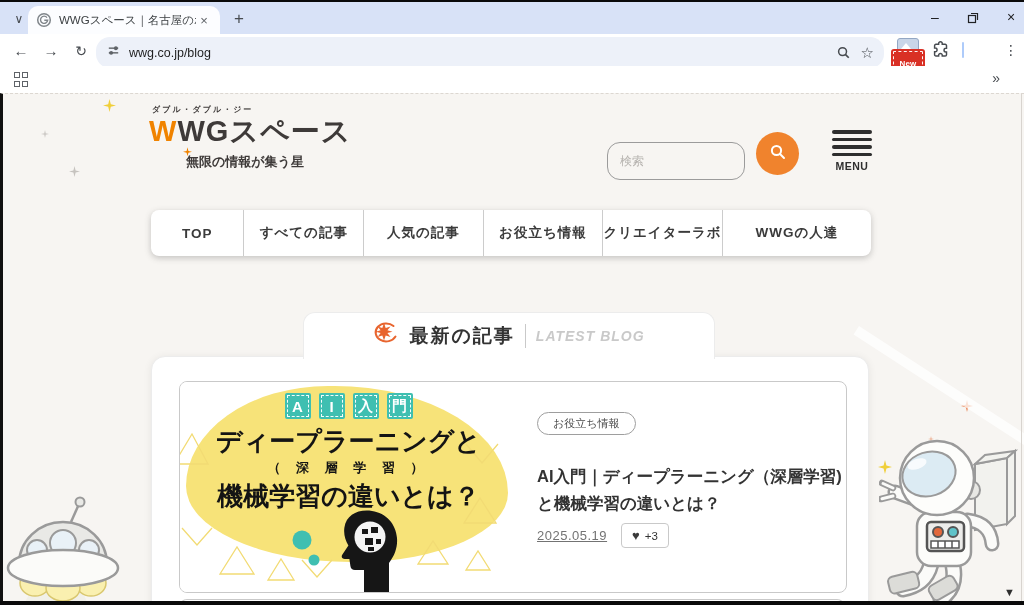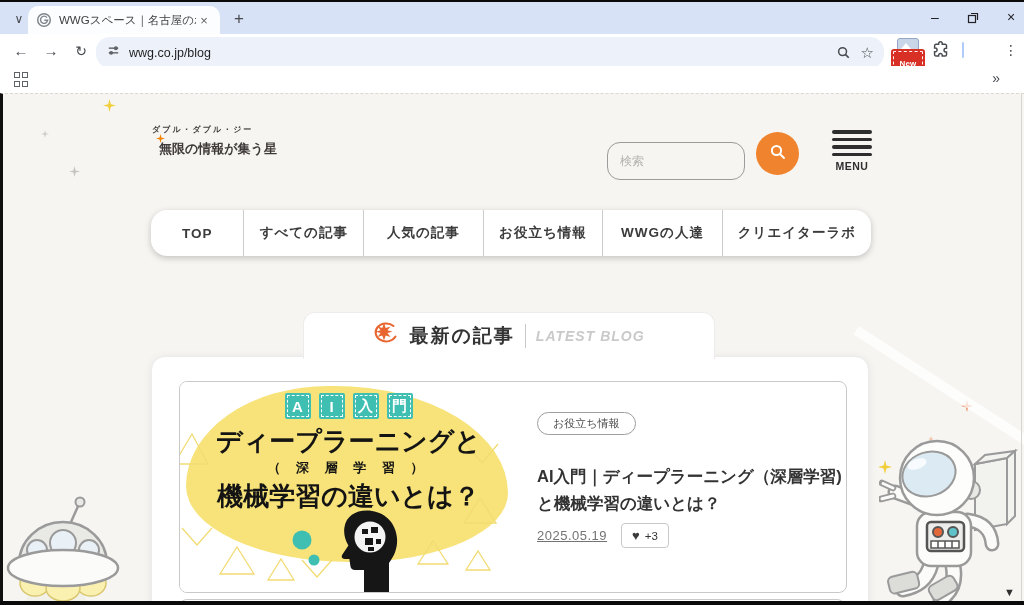--- a/index.html
+++ b/index.html
@@ -44,37 +44,37 @@
   .apps i{width:6px;height:6px;border:1.6px solid #5f6368;box-sizing:border-box;display:block;}
   .bovf{position:absolute;right:24px;top:4px;color:#474b50;font-size:14px;}
 
   
   .page{position:absolute;left:0;right:0;top:91px;bottom:0;background:#f7f5f2;overflow:hidden;
         border-top:1px dashed #dcd7d1;border-left:3px solid #101010;}
   .page:after{content:"";position:absolute;right:2px;top:0;bottom:0;width:1px;background:#d8d4cf;}
   .sp{position:absolute;clip-path:polygon(50% 0,60% 40%,100% 50%,60% 60%,50% 100%,40% 60%,0 50%,40% 40%);}
   .diag{position:absolute;background:rgba(255,255,255,.75);transform-origin:left top;}
 
-  .logo{position:absolute;left:146px;top:30px;}
+  .logo{position:absolute;left:146px;top:10px;}
   .furi{font-size:8px;letter-spacing:2px;color:#3e3a39;margin-left:3px;font-weight:bold;}
   .logotext{font-size:29px;font-weight:bold;color:#3e3a39;letter-spacing:1px;line-height:1.15;}
   .logotext .w{color:#f08300;}
-  .tagline{position:relative;font-size:13px;font-weight:bold;color:#3e3a39;margin:5px 0 0 10px;}
+  .tagline{position:relative;font-size:13px;font-weight:bold;color:#3e3a39;margin:5px 0 0 37px;}
   .tagline .tstar{position:absolute;left:-3px;top:-6px;width:9px;height:9px;background:#f08300;}
 
   .search{position:absolute;left:604px;top:48px;width:138px;height:38px;border:1px solid #9b9b9b;border-radius:13px;
           background:transparent;padding:0 12px;font-size:12px;color:#333;outline:none;box-sizing:border-box;}
   .search::placeholder{color:#b5b2ae;}
   .searchbtn{position:absolute;left:753px;top:38px;width:43px;height:43px;border-radius:50%;background:#f0832d;
              border:none;display:flex;align-items:center;justify-content:center;padding:0;}
   .menu{position:absolute;left:829px;top:36px;width:40px;text-align:center;cursor:pointer;}
   .menu .bar{height:3.5px;background:#2e2e2e;border-radius:2px;margin-bottom:4px;}
   .menu .mlabel{font-size:10.5px;font-weight:bold;color:#2e2e2e;letter-spacing:.5px;margin-top:2px;}
 
-  .mainnav{position:absolute;left:148px;top:116px;width:720px;height:46px;background:#fff;border-radius:16px;
+  .mainnav{position:absolute;left:148px;top:116px;width:720px;height:46px;background:#fff;border-radius:8px;
            box-shadow:0 2px 6px rgba(60,60,60,.28);display:flex;align-items:stretch;overflow:hidden;}
   .mainnav .item{flex:1;display:flex;align-items:center;justify-content:center;font-weight:bold;font-size:13.5px;
                  color:#3b3b3b;border-left:1px solid #ccc;letter-spacing:1px;}
   .mainnav .item:first-child{border-left:none;flex:.78;}
   .mainnav .item:last-child{flex:1.25;}
 
   .sectiontab{position:absolute;left:300px;top:218px;width:410px;height:46px;background:#fff;
               border:1px solid #ececec;border-bottom:none;border-radius:12px 12px 0 0;z-index:3;
               display:flex;align-items:center;justify-content:center;gap:10px;}
   .sectiontab .ttl{font-size:19px;font-weight:bold;color:#333;letter-spacing:2px;}
@@ -195,20 +195,21 @@
     <span class="sp" style="left:100px;top:5px;width:13px;height:13px;background:#f0cf3a"></span>
     <span class="sp" style="left:38px;top:36px;width:8px;height:8px;background:#cdcac6"></span>
     <span class="sp" style="left:66px;top:72px;width:11px;height:11px;background:#c6c3bf"></span>
     <span class="sp" style="left:875px;top:366px;width:14px;height:14px;background:#f0cf3a"></span>
     <span class="sp" style="left:958px;top:306px;width:12px;height:12px;background:#ea8a5c"></span>
     <span class="sp" style="left:925px;top:342px;width:6px;height:6px;background:#edb296"></span>
     <div class="diag" style="left:856px;top:232px;width:210px;height:10px;transform:rotate(33deg)"></div>
 
     <div class="logo">
       <div class="furi">ダブル・ダブル・ジー</div>
+      <div class="logotext"><span class="w">W</span><span>WGスペース</span></div>
       <div class="tagline"><span class="sp tstar"></span><span>無限の情報が集う星</span></div>
     </div>
 
     <input class="search" placeholder="検索" style="">
     <button class="searchbtn">
       <span>
         <svg width="18" height="18" viewBox="0 0 18 18">
             <circle cx="7.5" cy="7.5" r="4.6" fill="none" stroke="#fff" stroke-width="2"></circle>
             <line x1="11" y1="11" x2="15" y2="15" stroke="#fff" stroke-width="2" stroke-linecap="round"></line>
           </svg>
@@ -220,22 +221,22 @@
       <div class="bar"></div>
       <div class="bar"></div>
       <div class="mlabel">MENU</div>
     </div>
 
     <nav class="mainnav">
       <div class="item">TOP</div>
       <div class="item">すべての記事</div>
       <div class="item">人気の記事</div>
       <div class="item">お役立ち情報</div>
+      <div class="item">クリエイターラボ</div>
       <div class="item">WWGの人達</div>
-      <div class="item">クリエイターラボ</div>
     </nav>
 
     <div class="sectiontab">
       <span>
         <svg width="26" height="24" viewBox="0 0 26 24">
             <path d="M11 1 L12.7 6 L17.5 4.4 L14.4 8.3 L19.5 9.7 L14.4 11.1 L17.5 15 L12.7 13.4 L11 18.4 L9.3 13.4 L4.6 15 L7.6 11.1 L2.6 9.7 L7.6 8.3 L4.6 4.4 L9.3 6 Z" fill="#e8652f"></path>
             <path d="M20.5 4 A 10.5 9 0 1 0 22.5 14.5" fill="none" stroke="#e8652f" stroke-width="2" stroke-linecap="round"></path>
           </svg>
       </span>
       <span class="ttl">最新の記事</span>

